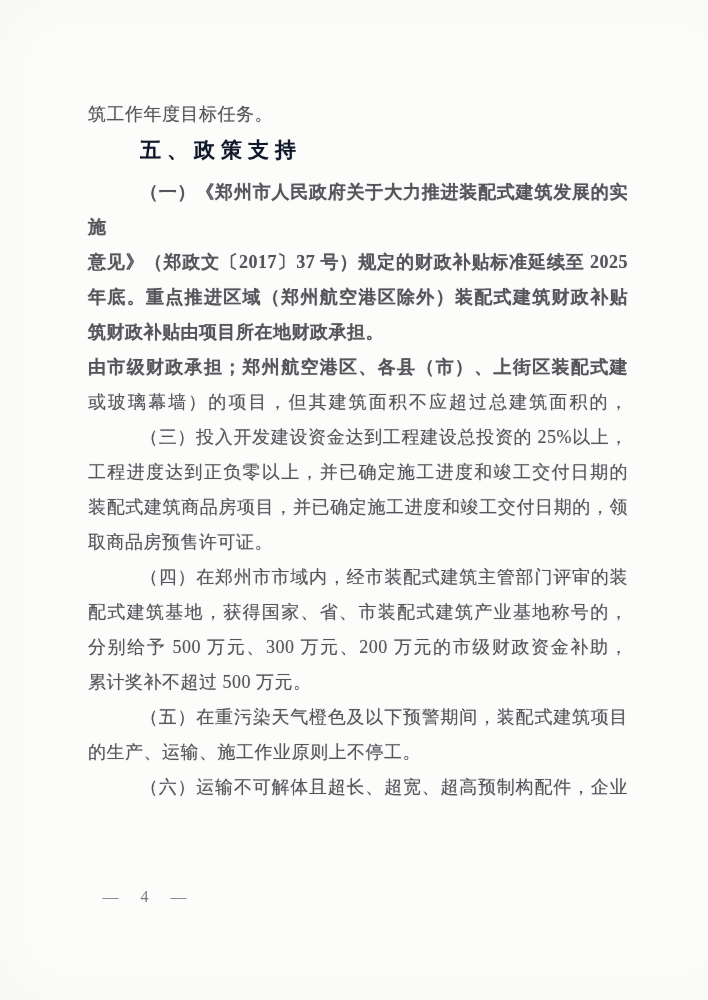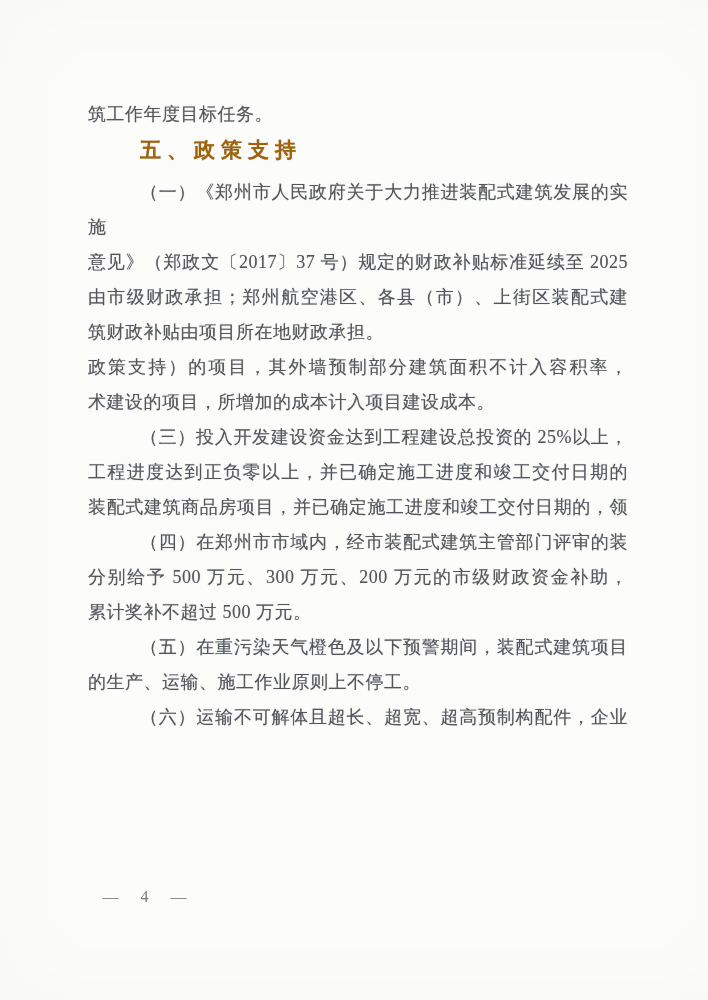--- a/index.html
+++ b/index.html
@@ -41,21 +41,21 @@
     text-indent: 52px;
   }
   .heading {
     margin: 0 0 8px 0;
     font-family: "Liberation Sans", "DejaVu Sans", sans-serif;
     font-weight: 700;
     font-size: 21px;
     line-height: 35px;
     letter-spacing: 6px;
     text-indent: 52px;
-    color: #a16207;
+    color: #0f172a;
     text-shadow: 0 0 1px rgba(63,65,71,0.4);
   }
   .para {
     margin: 0;
   }
   .footer {
     position: absolute;
     left: 88px;
     top: 882px;
     width: 116px;
@@ -70,40 +70,42 @@
 </head>
 <body>
 
 <div class="page">
   <div class="content">
 
     <div class="line end">筑工作年度目标任务。</div>
 
     <h2 class="heading">五、政策支持</h2>
 
-    <div class="para" style="margin-top:8px;">
+    <div class="para" style="margin-top:8px;font-weight:bold;">
       <div class="line first">（一）《郑州市人民政府关于大力推进装配式建筑发展的实施</div>
       <div class="line">意见》（郑政文〔2017〕37 号）规定的财政补贴标准延续至 2025</div>
+      <div class="line">年底。重点推进区域（郑州航空港区除外）装配式建筑财政补贴</div>
+      <div class="line end">筑财政补贴由项目所在地财政承担。</div>
       <div class="line">由市级财政承担；郑州航空港区、各县（市）、上街区装配式建</div>
-      <div class="line end">筑财政补贴由项目所在地财政承担。</div>
     </div>
 
     <div class="para">
-      <div class="line">政策支持）的项目，其外墙预制部分建筑面积不计入容积率，</div>
-      <div class="line end">术建设的项目，所增加的成本计入项目建设成本。</div>
+      <div class="line">或玻璃幕墙）的项目，但其建筑面积不应超过总建筑面积的，</div>
     </div>
 
     <div class="para">
       <div class="line first">（三）投入开发建设资金达到工程建设总投资的 25%以上，</div>
       <div class="line">工程进度达到正负零以上，并已确定施工进度和竣工交付日期的</div>
       <div class="line">装配式建筑商品房项目，并已确定施工进度和竣工交付日期的，领</div>
+      <div class="line end">取商品房预售许可证。</div>
     </div>
 
     <div class="para">
       <div class="line first">（四）在郑州市市域内，经市装配式建筑主管部门评审的装</div>
+      <div class="line">配式建筑基地，获得国家、省、市装配式建筑产业基地称号的，</div>
       <div class="line">分别给予 500 万元、300 万元、200 万元的市级财政资金补助，</div>
       <div class="line end">累计奖补不超过 500 万元。</div>
     </div>
 
     <div class="para">
       <div class="line first">（五）在重污染天气橙色及以下预警期间，装配式建筑项目</div>
       <div class="line end">的生产、运输、施工作业原则上不停工。</div>
     </div>
 
     <div class="para">

